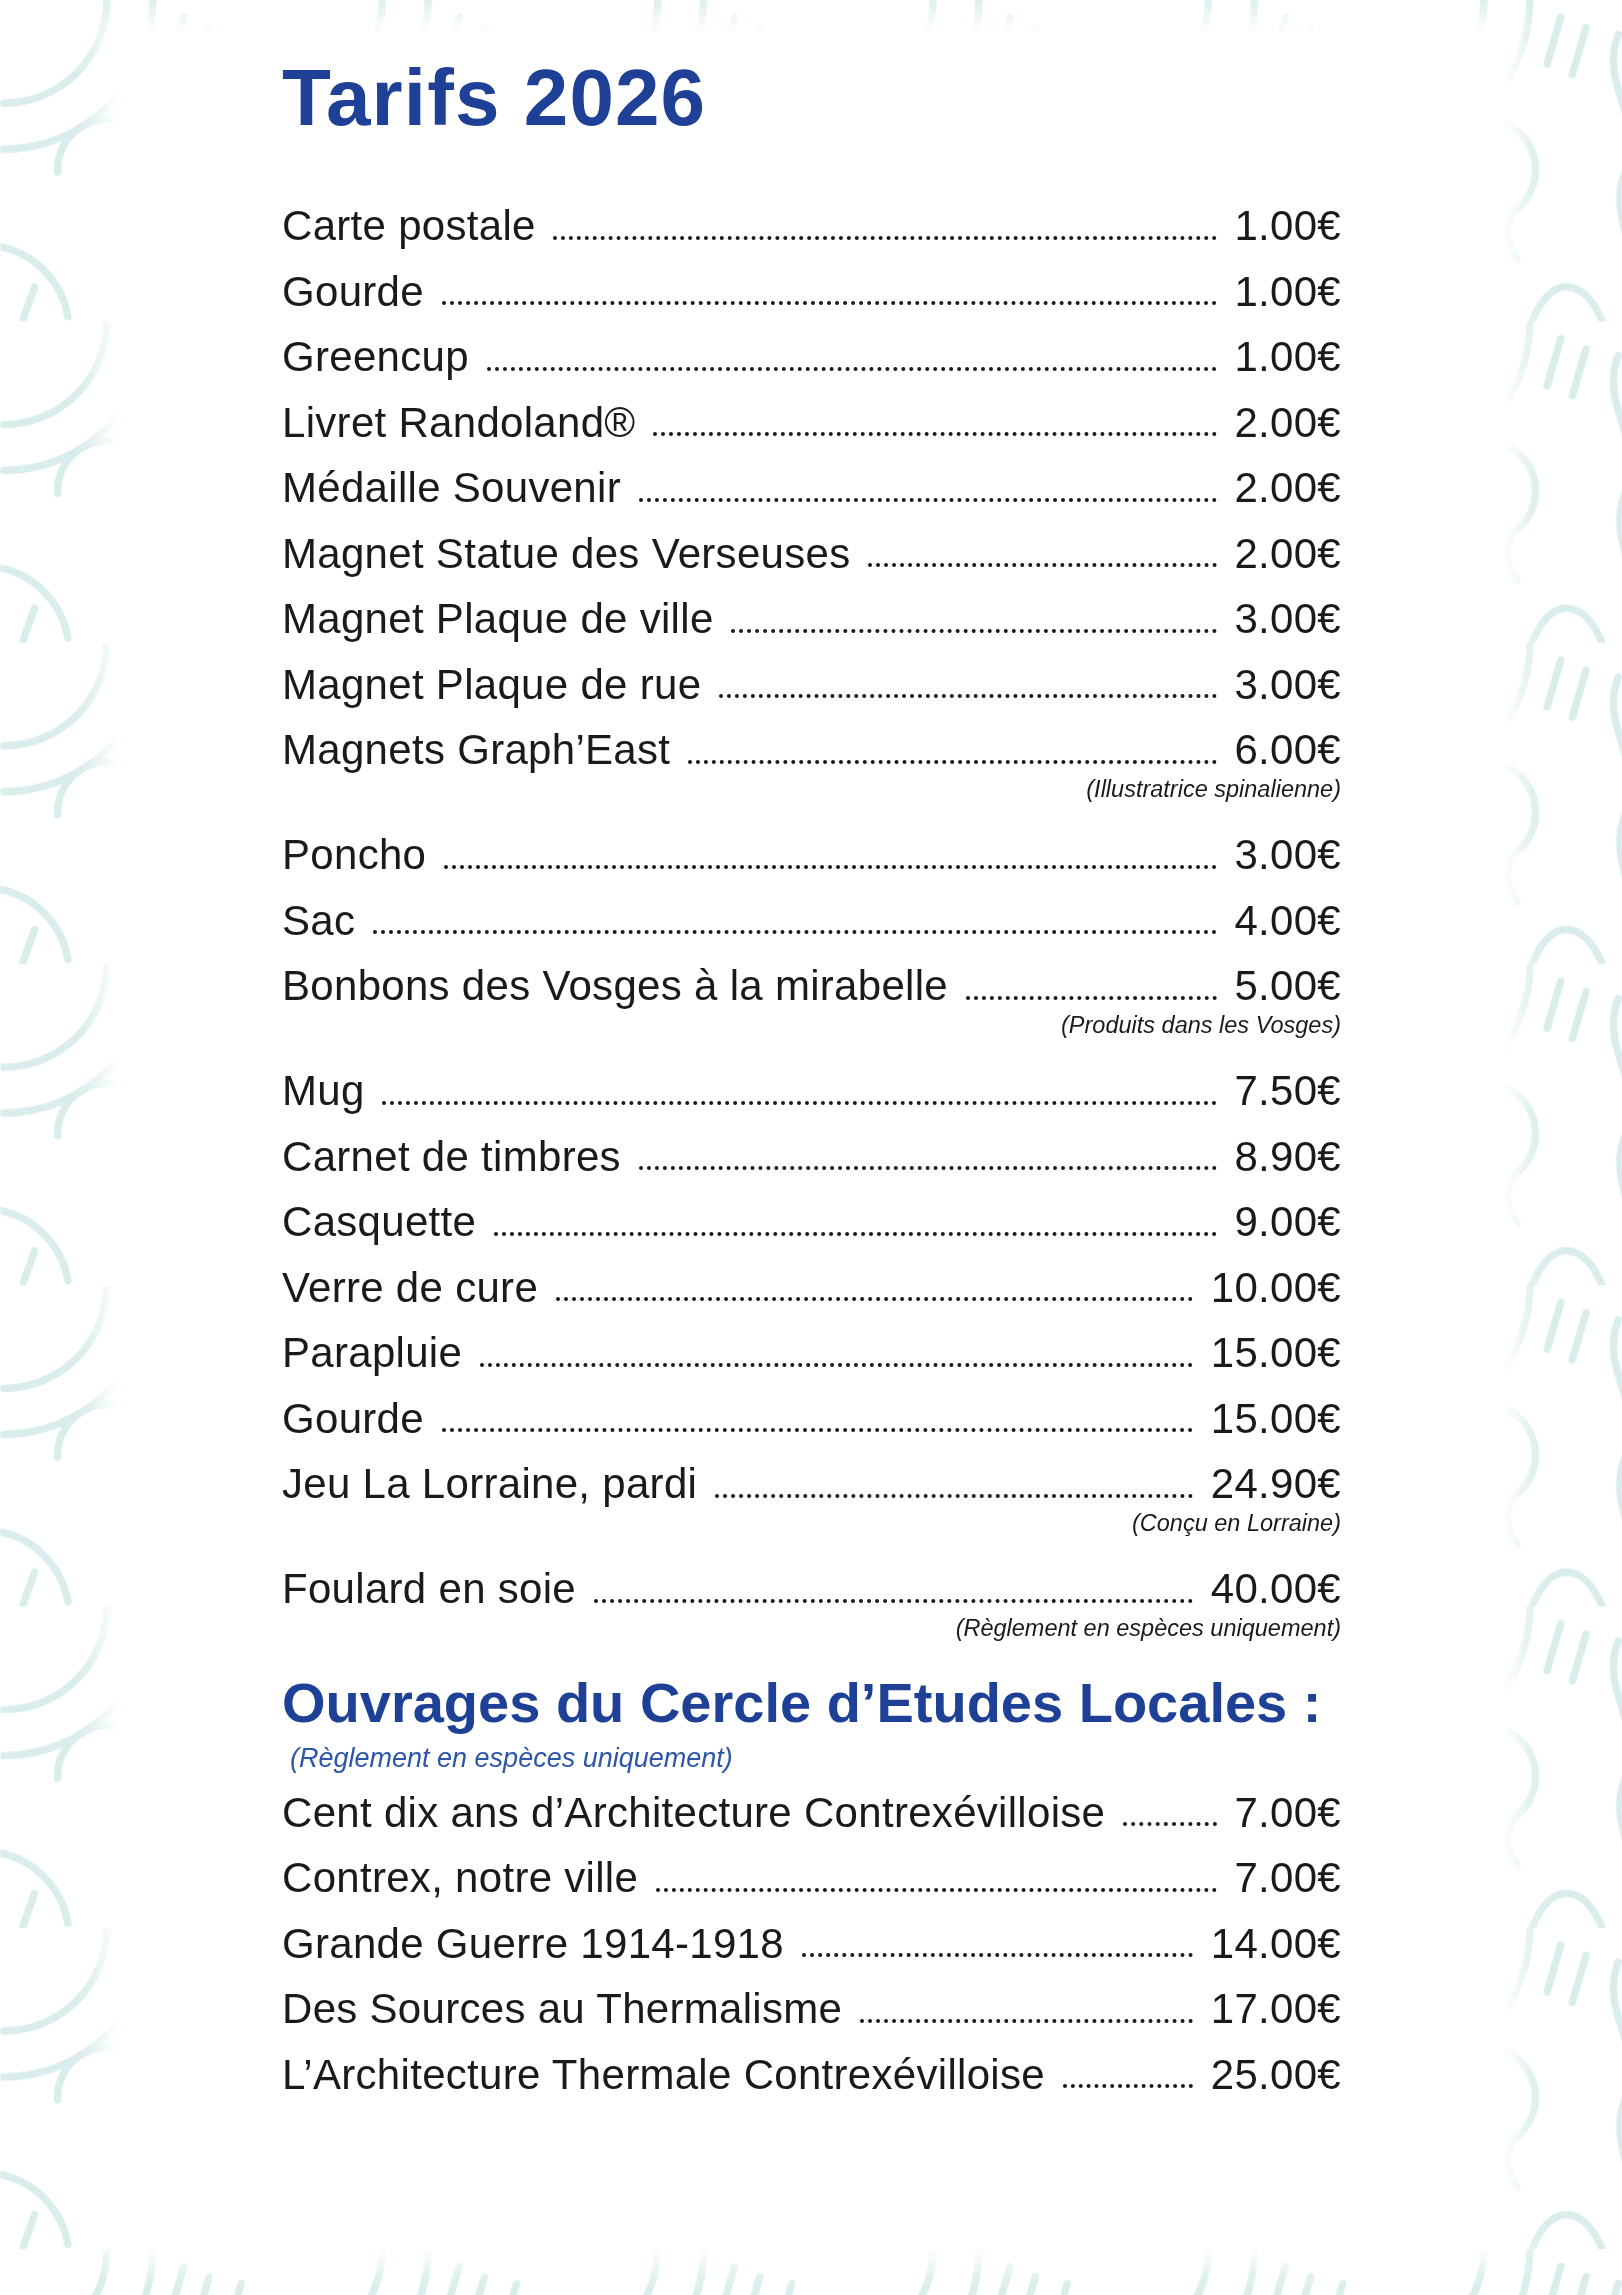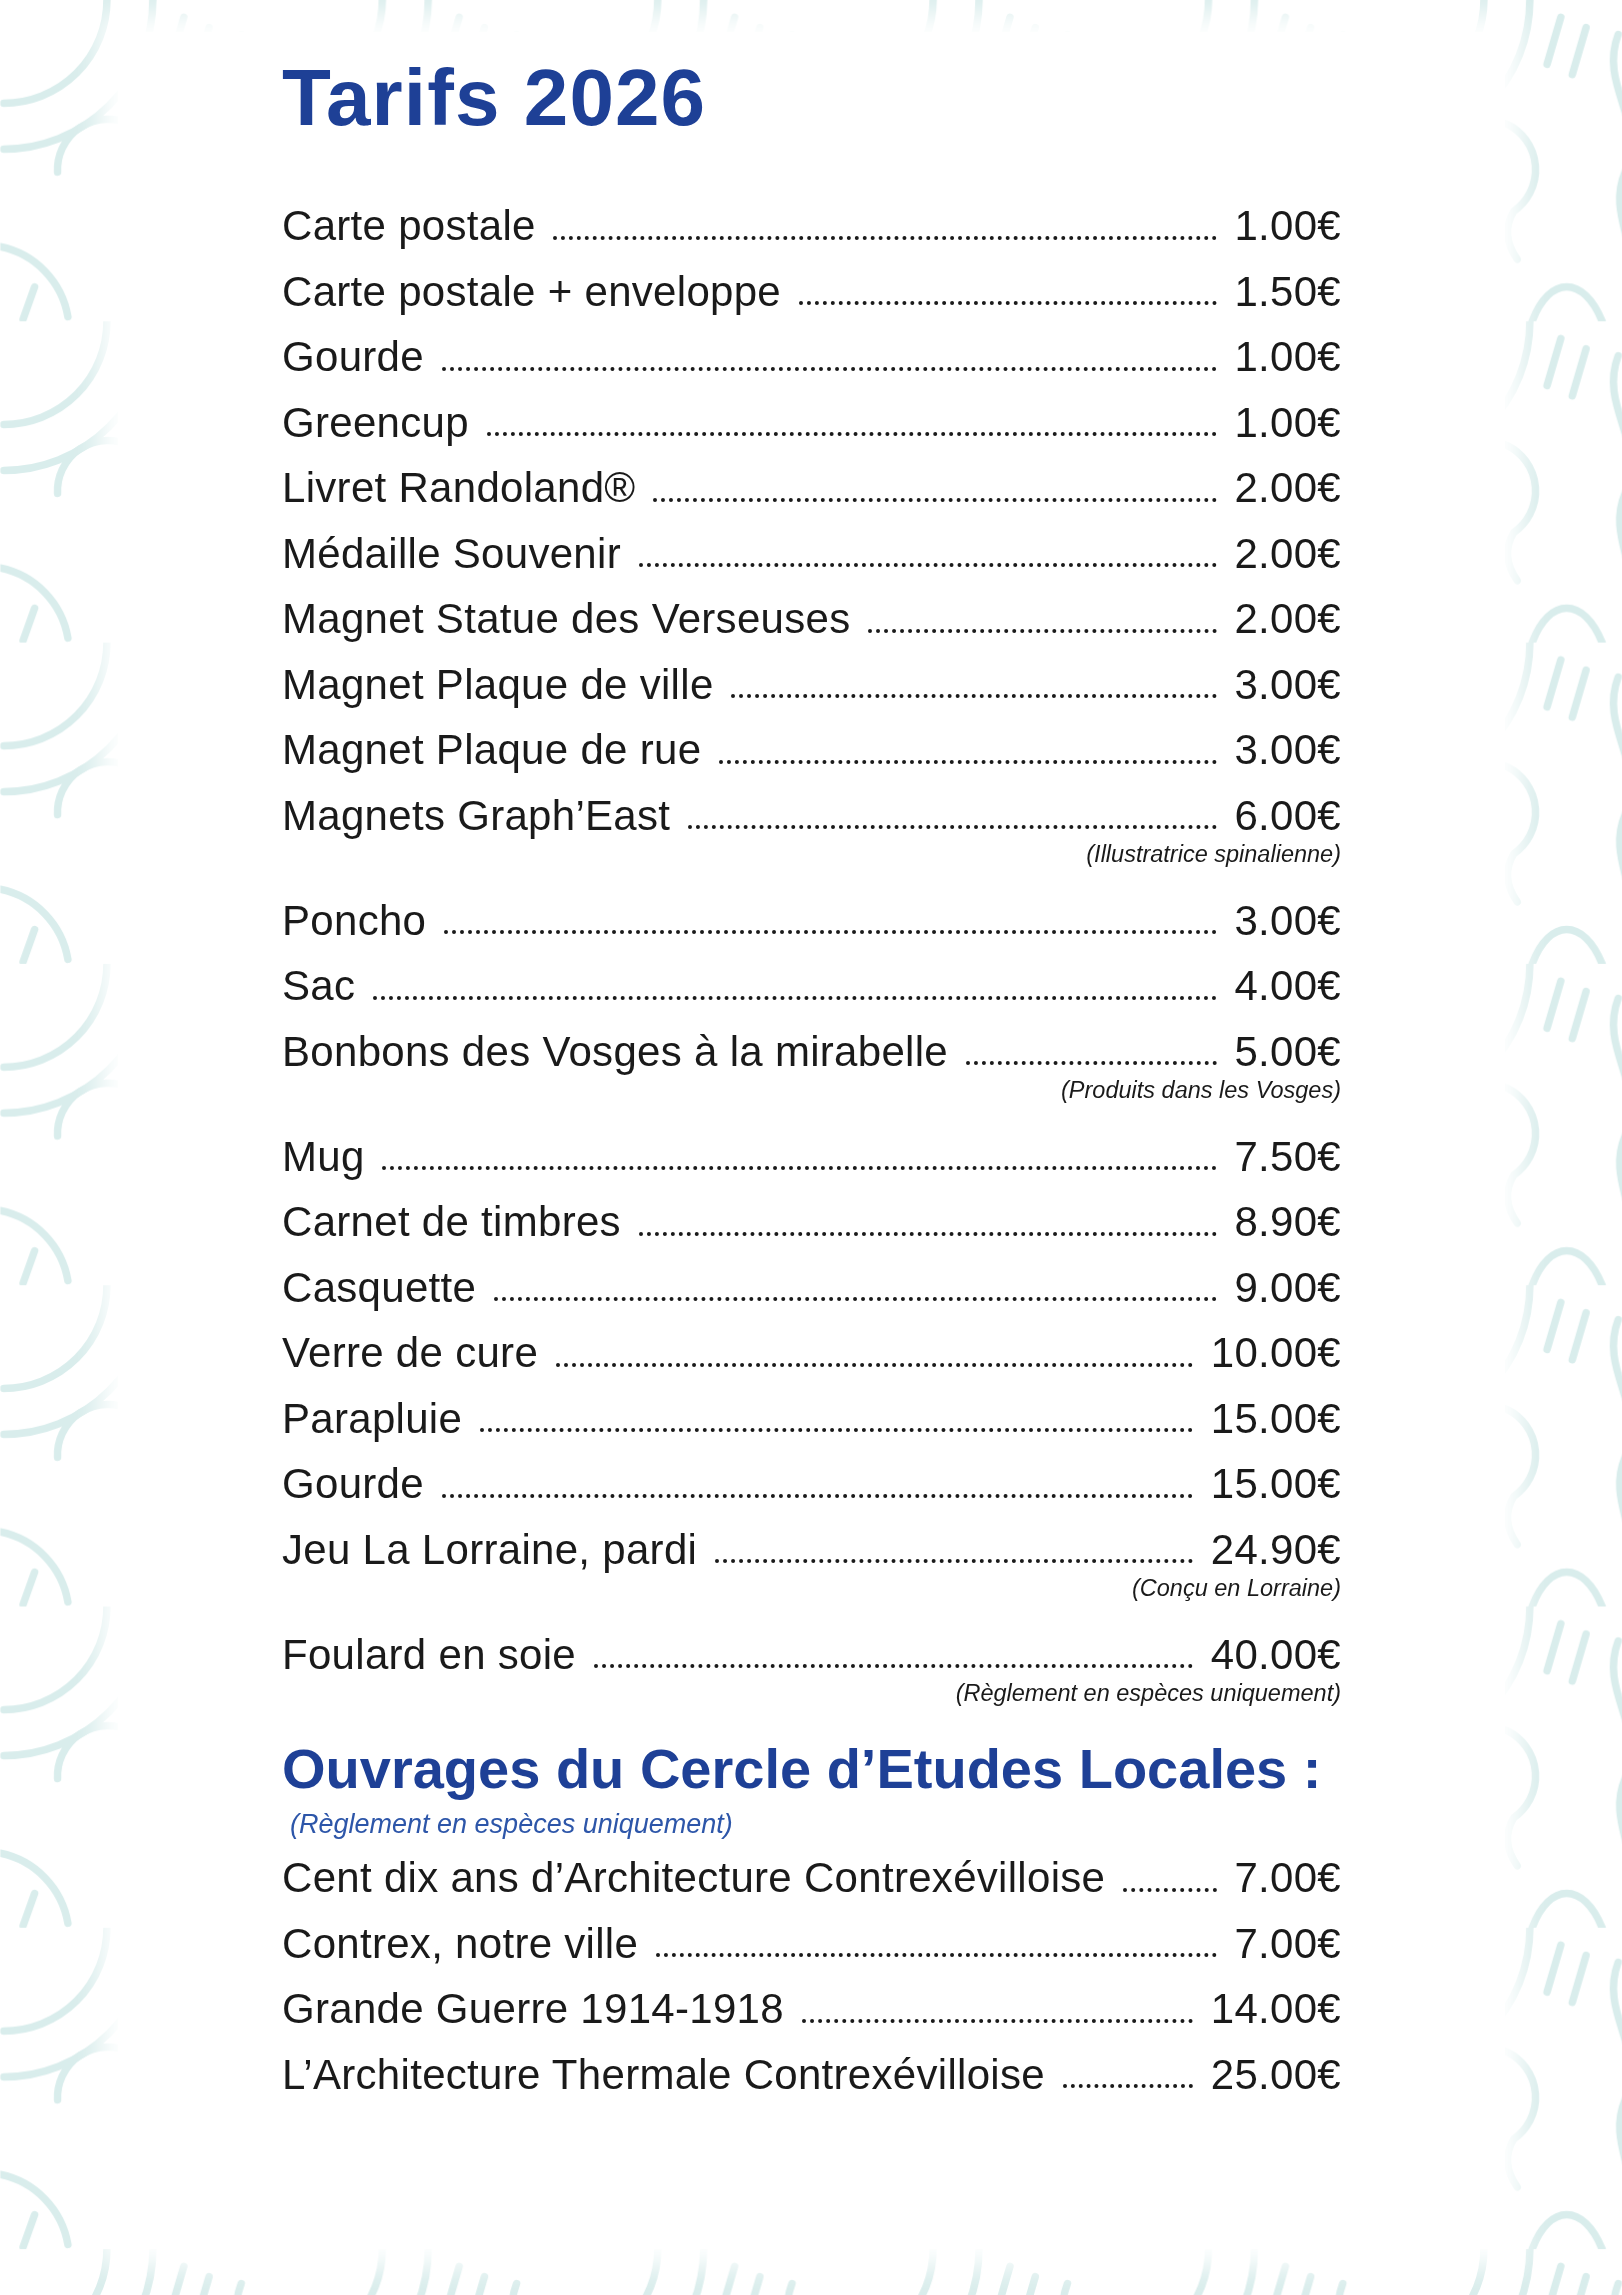--- a/index.html
+++ b/index.html
@@ -91,25 +91,20 @@
 <main class="page">
   <h1 class="title">Tarifs 2026</h1>
 
   <section class="list" id="main-list">
   <div class="row">
     <span class="label">Carte postale</span>
     <span class="dots"></span>
     <span class="price">1.00€</span>
   </div>
 
-  <div class="row">
-    <span class="label">Carte postale + enveloppe</span>
-    <span class="dots"></span>
-    <span class="price">1.50€</span>
-  </div>
 
   <div class="row">
     <span class="label">Gourde</span>
     <span class="dots"></span>
     <span class="price">1.00€</span>
   </div>
 
   <div class="row">
     <span class="label">Greencup</span>
     <span class="dots"></span>
@@ -242,20 +237,25 @@
     <span class="dots"></span>
     <span class="price">7.00€</span>
   </div>
 
   <div class="row">
     <span class="label">Grande Guerre 1914-1918</span>
     <span class="dots"></span>
     <span class="price">14.00€</span>
   </div>
 
+  <div class="row">
+    <span class="label">Des Sources au Thermalisme</span>
+    <span class="dots"></span>
+    <span class="price">17.00€</span>
+  </div>
 
   <div class="row">
     <span class="label">L’Architecture Thermale Contrexévilloise</span>
     <span class="dots"></span>
     <span class="price">25.00€</span>
   </div>
 </div>
   </section>
 </main>
 

